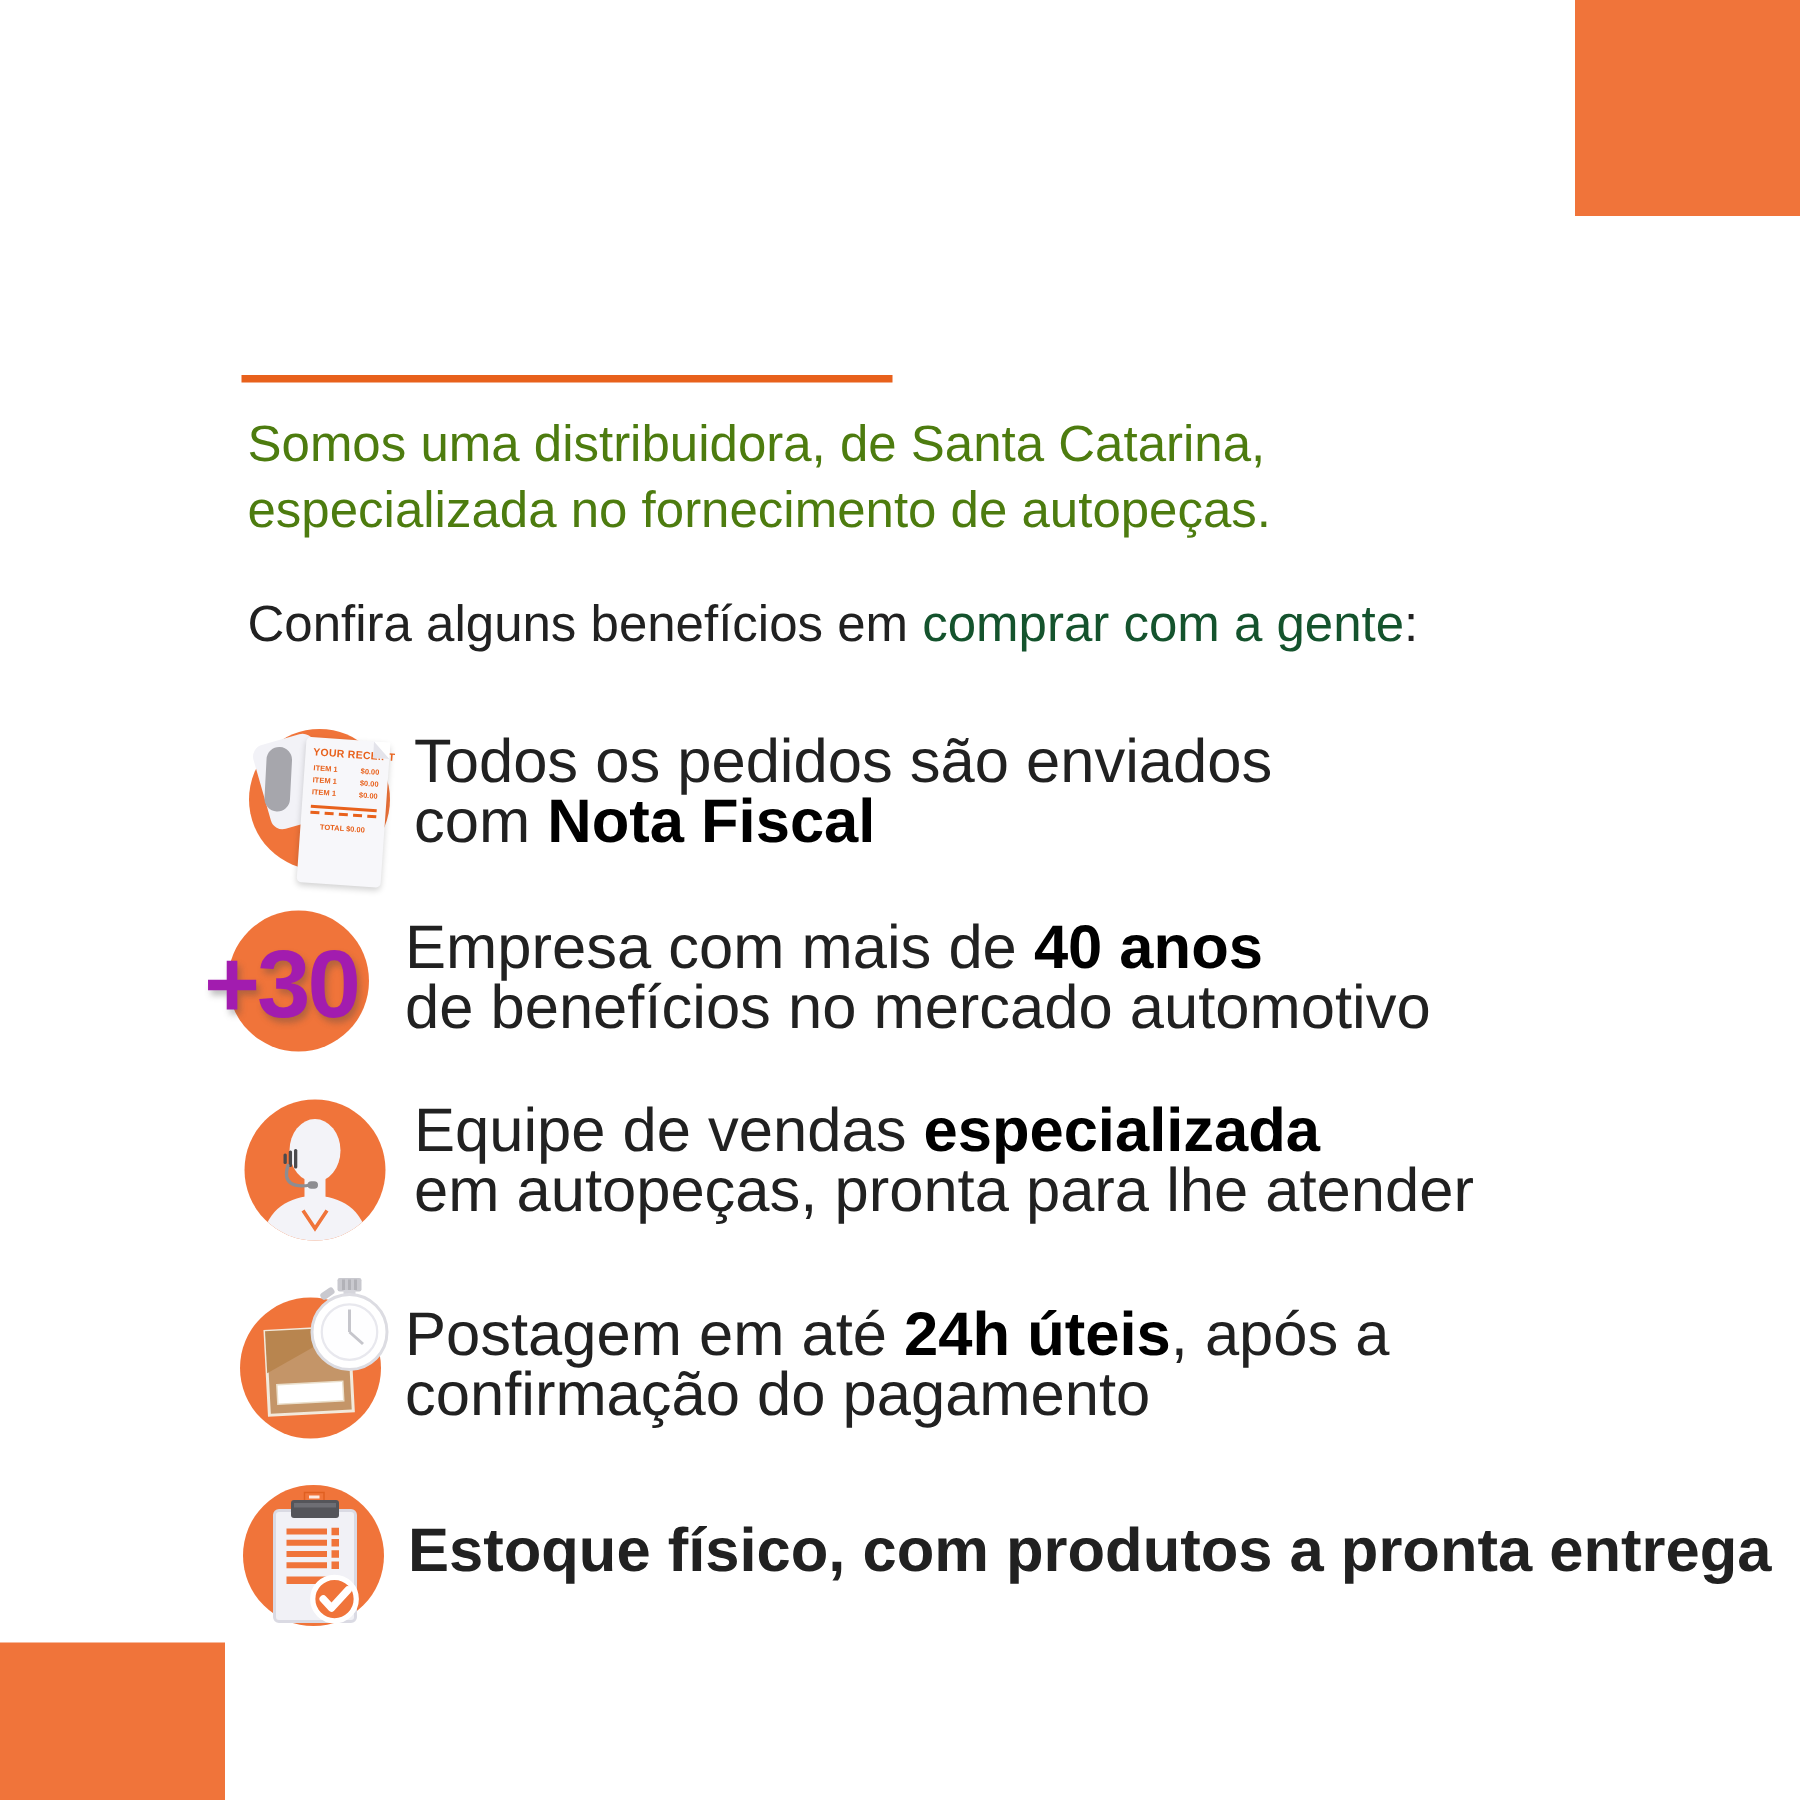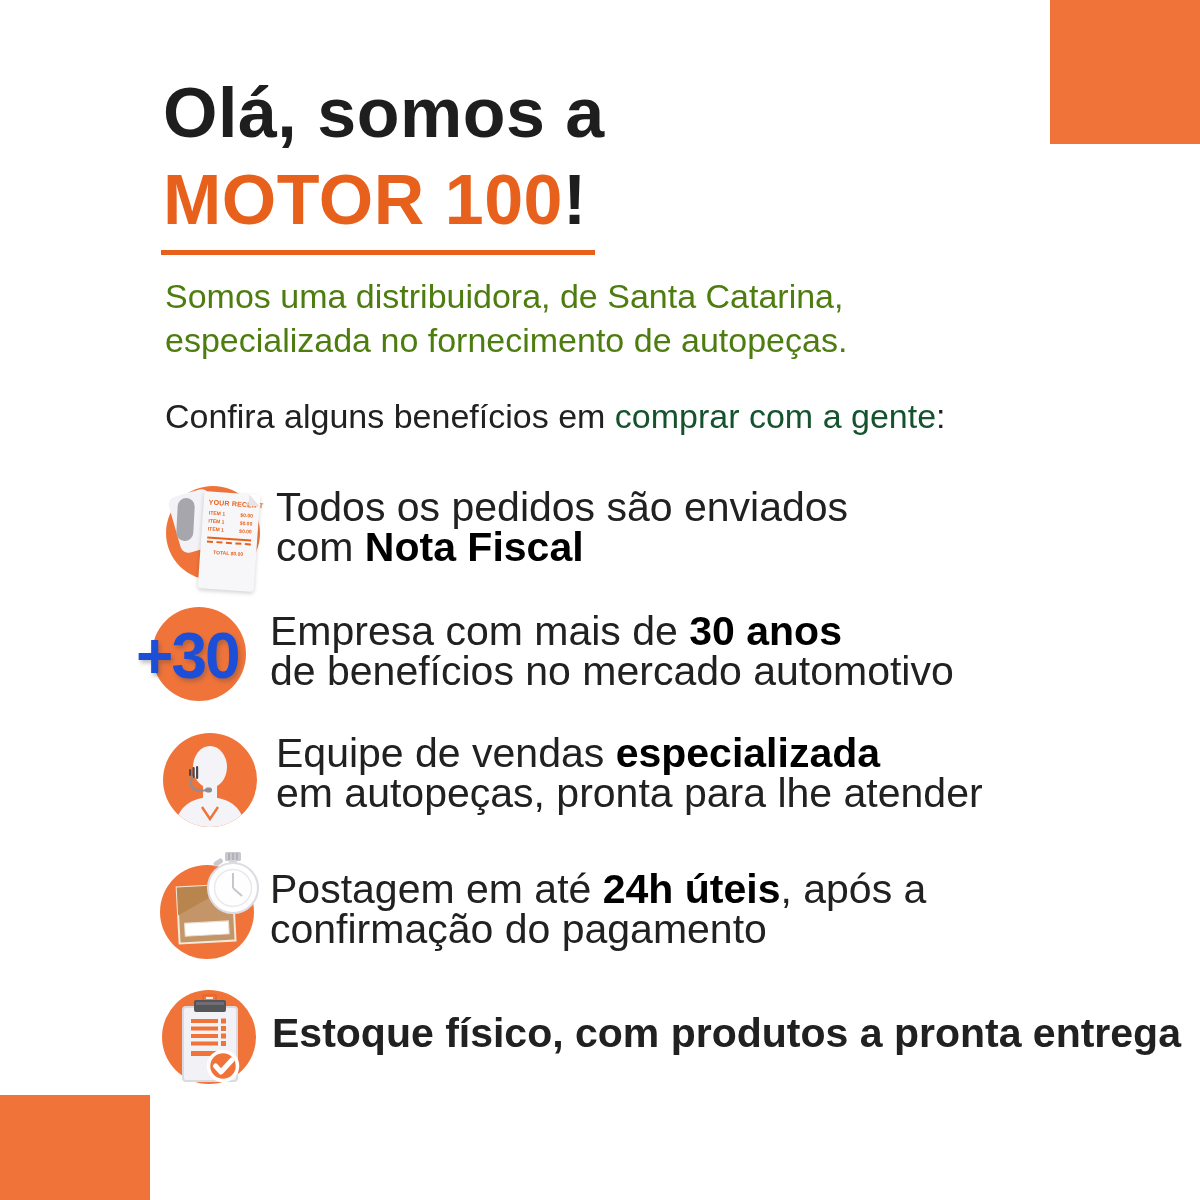--- a/index.html
+++ b/index.html
@@ -33,40 +33,36 @@
   .r-title{font-size:7px;font-weight:bold;color:#E8611C;letter-spacing:.2px;margin-bottom:4px;white-space:nowrap;}
   .r-row{display:flex;justify-content:space-between;font-size:5px;font-weight:bold;color:#E8611C;margin:2px 1px;}
   .r-line{height:2px;background:#E8611C;margin:5px 1px 2px;}
   .r-dash{border-top:2px dashed #E8611C;margin:2px 1px 4px;}
   .r-total{font-size:5px;font-weight:bold;color:#E8611C;text-align:center;margin-top:6px;}
   .receipt-hook{position:absolute;left:17px;top:18px;width:17px;height:43px;background:#A6A6AC;border-radius:9px;transform:rotate(3deg);}
 
   
   .icon-plus30{position:absolute;left:134px;top:2px;width:132px;height:100px;}
   .icon-plus30 .circle{position:absolute;left:18px;top:2px;width:94px;height:94px;border-radius:50%;background:#F0743A;}
-  .p30-text{position:absolute;left:2px;top:14px;font-size:64px;font-weight:bold;color:#1d4ed8;letter-spacing:-2px;
+  .p30-text{position:absolute;left:2px;top:14px;font-size:64px;font-weight:bold;color:#a21caf;letter-spacing:-2px;
     text-shadow:2px 3px 4px rgba(70,70,70,.35);}
 
   
   .icon-svg{position:absolute;}
 
   .benefit .icon{pointer-events:none;}
 </style>
 </head>
 <body>
 
 <div class="canvas">
 
   <div class="sq tr"></div>
   <div class="sq bl"></div>
 
-  <h1 class="headline">
-    <span>Olá, somos a</span><br>
-    <span class="brand">MOTOR 100</span><span>!</span>
-  </h1>
   <div class="brand-underline"></div>
 
   <p class="intro">
     <span>Somos uma distribuidora, de Santa Catarina,</span><br>
     <span>especializada no fornecimento de autopeças.</span>
   </p>
 
   <p class="lead">
     <span>Confira alguns benefícios em </span><span class="t-accent">comprar com a gente</span><span>:</span>
   </p>
@@ -100,21 +96,21 @@
       <span>com </span><b class="acc">Nota Fiscal</b><span></span>
     </div>
   </div>
 
   <div class="row benefit" style="top:603px;">
     <div class="icon icon-plus30">
       <div class="circle"></div>
       <div class="p30-text">+30</div>
     </div>
     <div class="btxt" style="left:270px;top:8px;">
-      <span>Empresa com mais de </span><b class="acc">30 anos</b><span></span><br>
+      <span>Empresa com mais de </span><b class="acc">40 anos</b><span></span><br>
       <span>de benefícios no mercado automotivo</span><b class="acc"></b><span></span>
     </div>
   </div>
 
   <div class="row benefit" style="top:730px;padding-left:27px;">
     <svg class="icon-svg" style="left:162px;top:2px;" width="96" height="100" viewBox="0 0 96 100">
       <defs>
           <clipPath id="hclip">
             <circle cx="48" cy="48" r="47"></circle>
           </clipPath>

